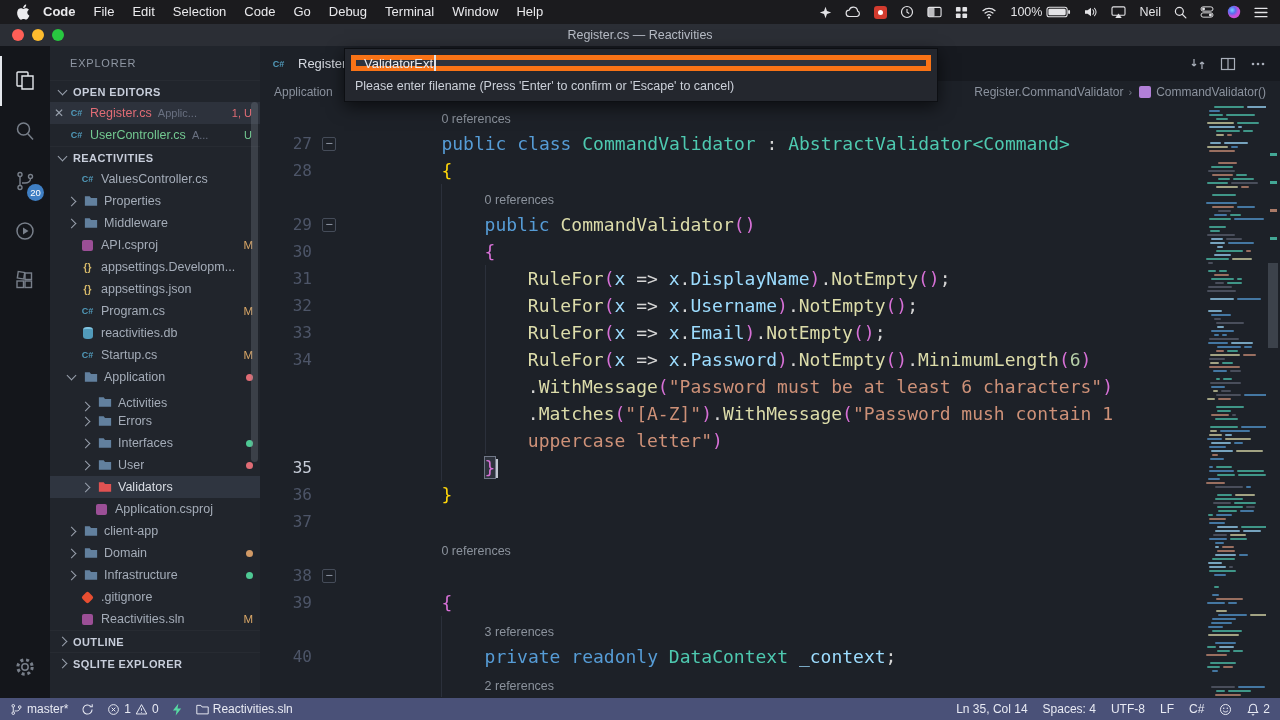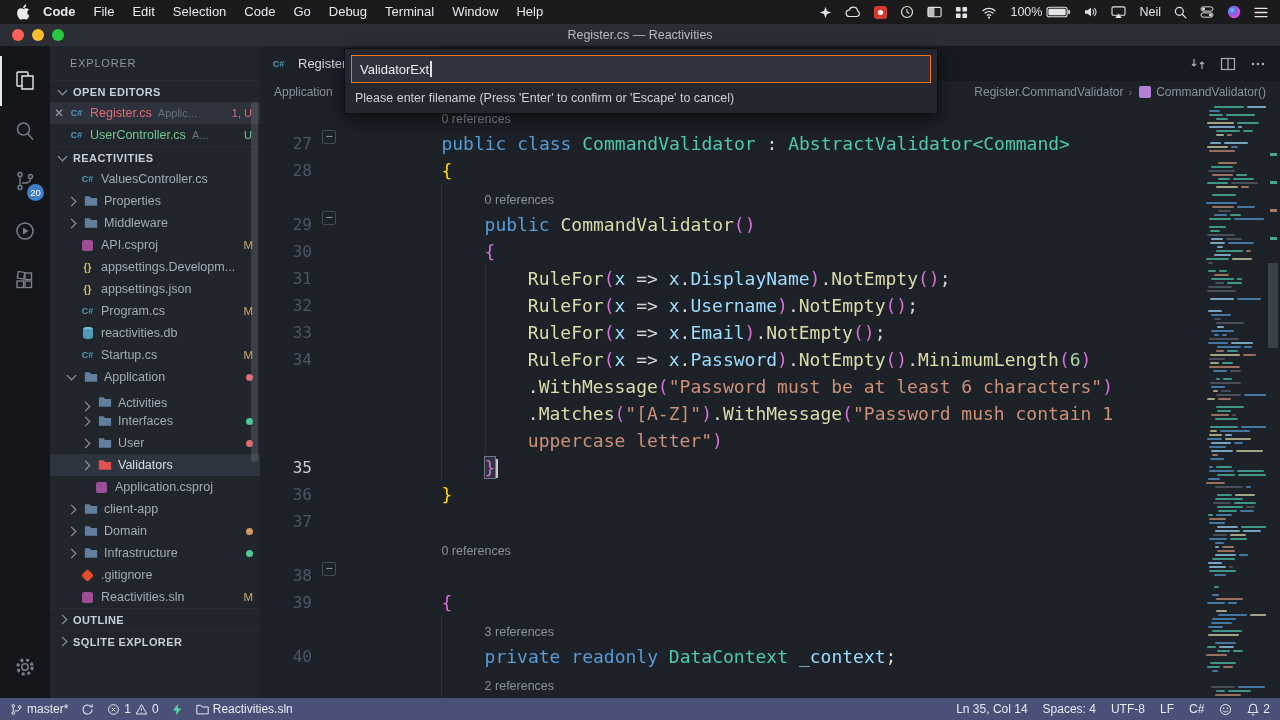--- a/index.html
+++ b/index.html
@@ -64,21 +64,21 @@
   .tab{height:35px;width:180px;background:#1d2128;display:flex;align-items:center;padding:0 10px;gap:6px;color:#d6dae1;font-size:13px;}
   .tab-actions{margin-left:auto;display:flex;gap:14px;padding-right:14px;color:#a9afba;}
   .tab-actions .ta{cursor:pointer;}
   .breadcrumbs{height:22px;display:flex;align-items:center;padding:0 14px;color:#8b929e;font-size:12px;gap:5px;}
   .crumb-right{margin-left:auto;display:flex;align-items:center;gap:5px;}
   .bc-sep{color:#6d737e;font-size:11px;margin-top:-1px;}
   .sym-ic{width:12px;height:12px;border-radius:2px;background:#b180d7;flex:none;margin-left:2px;}
 
   .code{position:absolute;top:57px;left:0;right:76px;bottom:0;overflow:hidden;font-family:"DejaVu Sans Mono",monospace;font-size:18px;}
   .crow{height:27px;display:flex;line-height:27px;white-space:pre;}
-  .gut{width:95px;flex:none;display:flex;align-items:flex-start;}
+  .gut{width:95px;flex:none;display:flex;align-items:center;}
   .lnum{width:52px;text-align:right;color:#4d5568;font-size:16px;}
   .lnum.on{color:#c6ccd8;}
   .fold{width:14px;height:14px;margin-left:10px;flex:none;}
   .fold.show{border:1px solid #454c59;border-radius:2px;color:#8b93a0;font-size:12px;line-height:11px;text-align:center;cursor:pointer;}
   .ccont{position:relative;flex:1;overflow:hidden;}
   .iguide{position:absolute;top:0;bottom:0;width:1px;background:#2b303b;}
   .lens{color:#8b929c;font-family:"Liberation Sans",sans-serif;font-size:12.5px;display:inline-block;}
   .cline{display:inline-block;}
   .tk-k{color:#569cd6;} .tk-ty{color:#4ec9b0;} .tk-fn{color:#dcdcaa;} .tk-v{color:#9cdcfe;}
   .tk-s{color:#ce9178;} .tk-nu{color:#b5cea8;} .tk-pl{color:#d4d4d4;}
@@ -88,21 +88,21 @@
 
   .minimap{position:absolute;top:57px;right:14px;width:62px;bottom:0;background:#1d2128;overflow:hidden;padding-top:2px;}
   .mm-row{height:3px;margin-bottom:1px;display:flex;align-items:center;}
   .mm-row span{height:2px;border-radius:1px;opacity:.7;flex:none;}
   .vscroll{position:absolute;top:57px;right:0;width:14px;bottom:0;}
   .vthumb{position:absolute;left:2px;right:2px;top:160px;height:85px;background:rgba(121,128,140,.35);}
   .ruler-tick{position:absolute;width:7px;height:3px;right:3px;background:#4ec9b0;opacity:.8;}
 
   
   .quickinput{position:absolute;left:344px;top:48px;width:594px;background:#24272e;border:1px solid #0d0f13;box-shadow:0 5px 16px rgba(0,0,0,.6);z-index:50;padding:6px 6px 0 6px;}
-  .qi-input{height:28px;background:#2e333d;border:1px solid #f97316;color:#e9ebef;font-size:13px;display:flex;align-items:center;padding:0 8px;}
+  .qi-input{height:16px;background:#2e333d;border:5px solid #f97316;color:#e9ebef;font-size:13px;display:flex;align-items:center;padding:0 8px;}
   .caret2{display:inline-block;width:1.5px;height:16px;background:#dfe3e9;margin-left:1px;}
   .qi-prompt{padding:8px 4px 8px;color:#cbd0d9;font-size:12.5px;}
 
   
   .statusbar{position:absolute;bottom:0;left:0;width:1280px;height:22px;background:#4a5178;color:#e8eaf3;font-size:12px;display:flex;align-items:center;padding:0 10px;z-index:60;}
   .sb-item{display:flex;align-items:center;gap:4px;margin-right:13px;cursor:pointer;white-space:nowrap;}
   .sb-right{margin-left:auto;display:flex;align-items:center;}
   .sb-right .sb-item{margin-right:0;margin-left:15px;}
   .zap{color:#57d9a3;}
 </style>
@@ -379,20 +379,29 @@
         <span class="dotc dot-red"></span>
       </div>
       <div class="trow" style="padding-left: 28px; align-items: flex-end;">
         <span class="chev r"></span>
         <span class="fi">
           <svg width="14" height="12" viewBox="0 0 16 13">
             <path d="M1 1h5.5L8 3h7v9H1z" fill="#62809e"></path>
           </svg>
         </span>
         <span class="tlabel">Activities</span>
+      </div>
+      <div class="trow" style="padding-left: 28px;">
+        <span class="chev r"></span>
+        <span class="fi">
+          <svg width="14" height="12" viewBox="0 0 16 13">
+            <path d="M1 1h5.5L8 3h7v9H1z" fill="#62809e"></path>
+          </svg>
+        </span>
+        <span class="tlabel">Errors</span>
       </div>
       <div class="trow" style="padding-left: 28px;">
         <span class="chev r"></span>
         <span class="fi">
           <svg width="14" height="12" viewBox="0 0 16 13">
             <path d="M1 1h5.5L8 3h7v9H1z" fill="#62809e"></path>
           </svg>
         </span>
         <span class="tlabel">Interfaces</span>
         <span class="dotc dot-green"></span>

